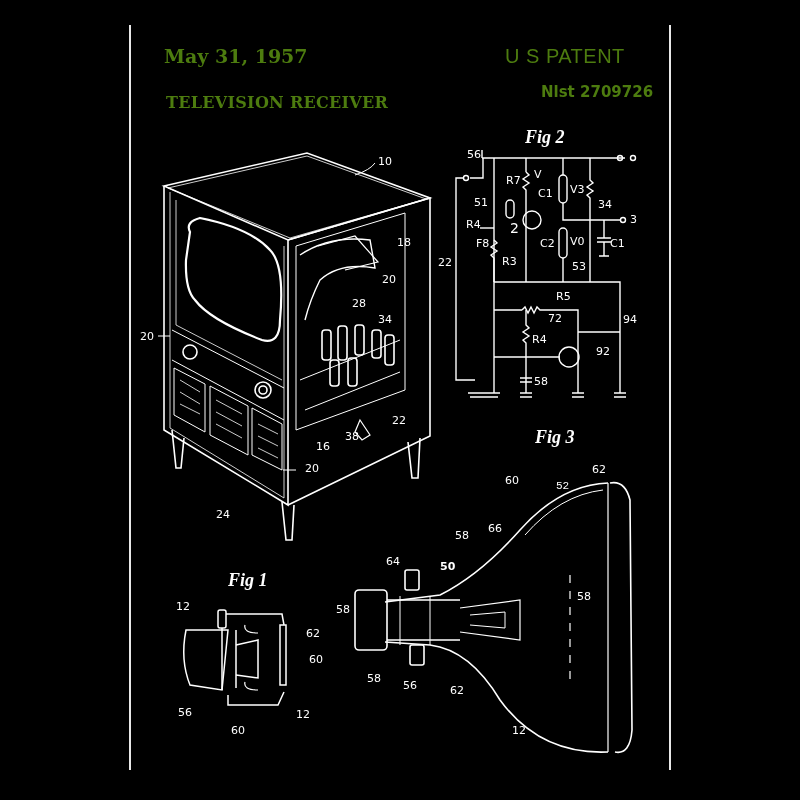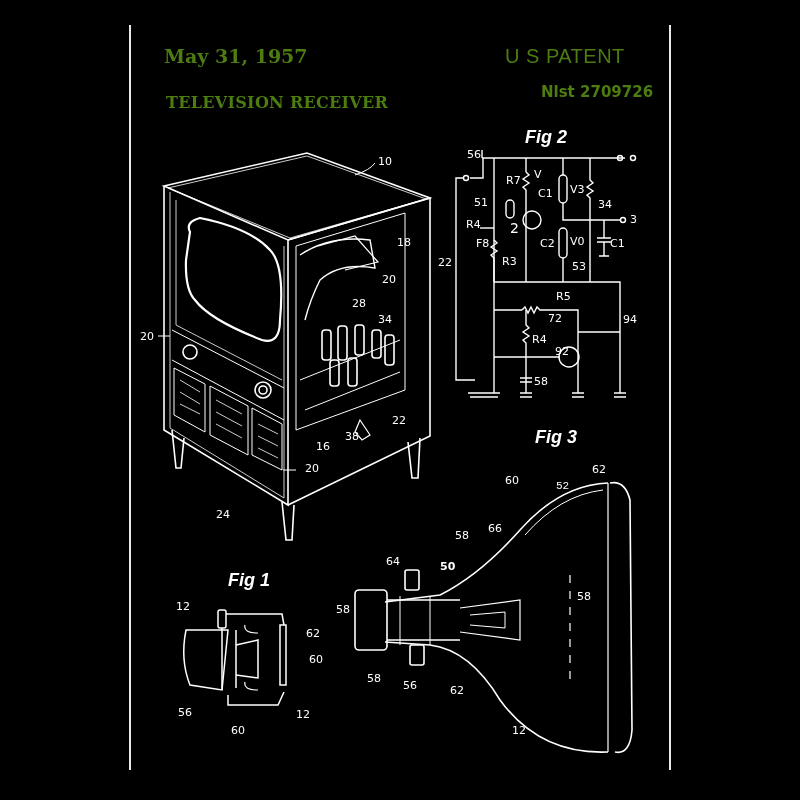--- a/index.html
+++ b/index.html
@@ -3,21 +3,21 @@
 <meta charset="utf-8">
 <style>
   html,body{margin:0;padding:0;background:#000;}
   body{width:800px;height:800px;position:relative;overflow:hidden;font-family:"DejaVu Serif",serif;color:#fff;}
   .vline{position:absolute;top:25px;height:745px;width:2px;background:#e8e8e8;}
   .t{position:absolute;white-space:nowrap;color:#4d7c0f;}
   .date{left:164px;top:45px;font-size:19px;font-weight:bold;}
   .title{left:166px;top:93px;font-size:16px;font-weight:bold;letter-spacing:0.3px;}
   .patent{left:505px;top:45px;font-size:20px;font-family:"Liberation Sans",sans-serif;letter-spacing:0.5px;}
   .pnum{left:513px;top:83px;font-size:15px;font-weight:bold;font-family:"DejaVu Sans",sans-serif;margin-left:28px;}
-  .fig{position:absolute;font-style:italic;font-size:18px;font-family:Liberation Sans, sans-serif;font-weight:bold;}
+  .fig{position:absolute;font-style:italic;font-size:18px;font-family:Liberation Serif, serif;font-weight:bold;}
   .lbl{position:absolute;font-size:11px;font-family:"DejaVu Sans",sans-serif;color:#fff;}
   svg{position:absolute;left:0;top:0;}
 </style>
 </head>
 <body>
 
 <div class="vline" style="left:129px;"></div>
 <div class="vline" style="left:669px;"></div>
 
 <div class="t date">May 31, 1957</div>
@@ -164,21 +164,21 @@
 <div class="lbl" style="left:540px;top:237px;">C2</div>
 <div class="lbl" style="left:570px;top:235px;">V0</div>
 <div class="lbl" style="left:610px;top:237px;">C1</div>
 <div class="lbl" style="left:438px;top:256px;">22</div>
 <div class="lbl" style="left:502px;top:255px;">R3</div>
 <div class="lbl" style="left:540px;top:260px;margin-left:32px;">53</div>
 <div class="lbl" style="left:556px;top:290px;">R5</div>
 <div class="lbl" style="left:548px;top:312px;">72</div>
 <div class="lbl" style="left:623px;top:313px;">94</div>
 <div class="lbl" style="left:532px;top:333px;">R4</div>
-<div class="lbl" style="left:555px;top:345px;">92</div>
+<div class="lbl" style="left:596px;top:345px;">92</div>
 <div class="lbl" style="left:534px;top:375px;">58</div>
 
 <div class="lbl" style="left:556px;top:480px;font-family:Liberation Mono, monospace;">52</div>
 <div class="lbl" style="left:592px;top:463px;">62</div>
 <div class="lbl" style="left:505px;top:474px;">60</div>
 <div class="lbl" style="left:488px;top:522px;">66</div>
 <div class="lbl" style="left:455px;top:529px;">58</div>
 <div class="lbl" style="left:386px;top:555px;">64</div>
 <div class="lbl" style="left:440px;top:560px;font-weight:bold;">50</div>
 <div class="lbl" style="left:577px;top:590px;">58</div>

